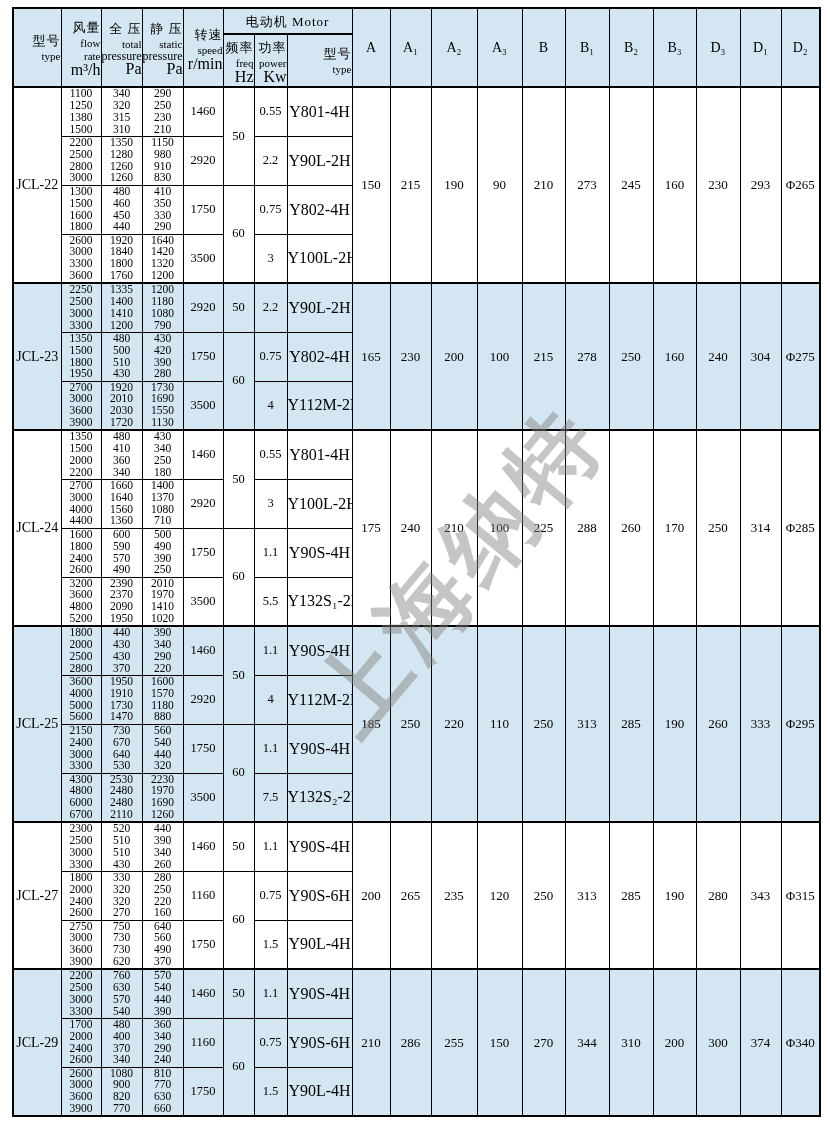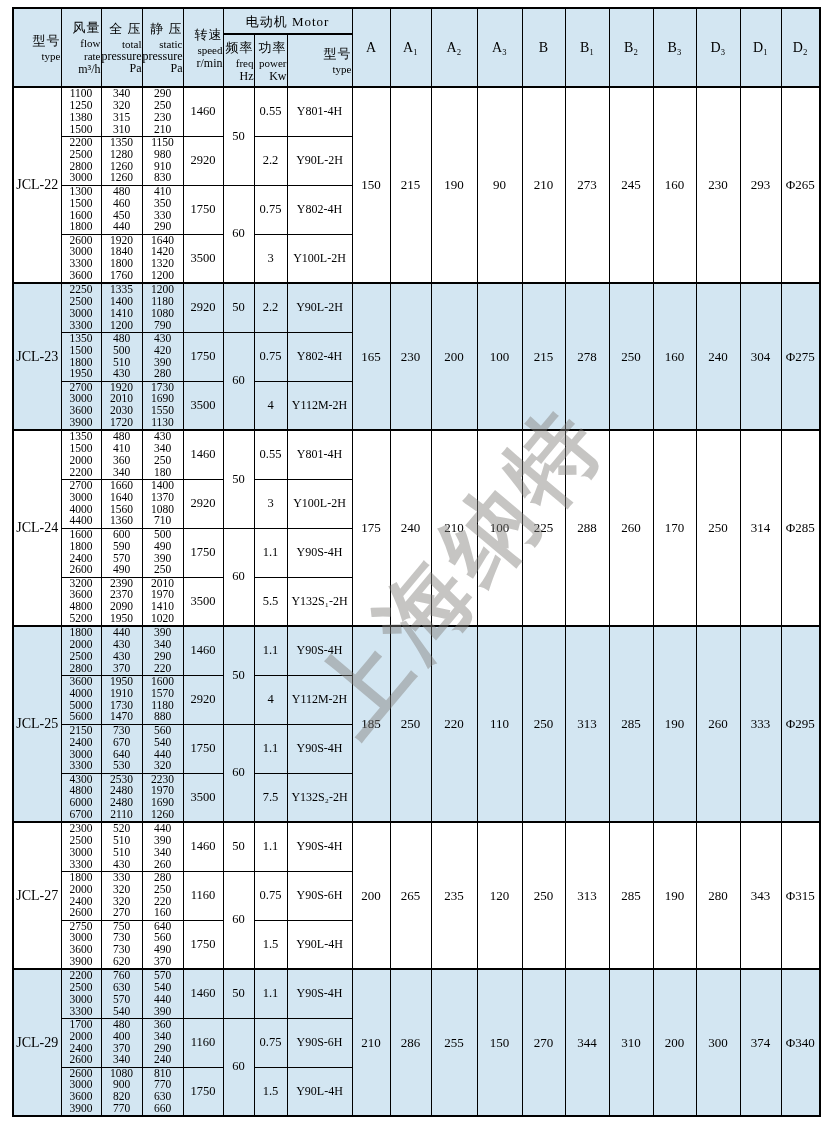--- a/index.html
+++ b/index.html
@@ -20,27 +20,27 @@
   tbody tr { height: 49px; }
   tbody tr.block-start td { border-top-width: 2px; }
   thead tr.h2 th, thead tr.h1 th { border-bottom-width: 2px; }
   tr.shaded td { background: var(--shade); }
 
   .hstack { display: flex; flex-direction: column; justify-content: center; align-items: flex-end; height: 100%; }
   .hstack.tall { justify-content: space-around; padding: 4px 0; }
   .zh { font-size: 13px; letter-spacing: 1px; white-space: nowrap; }
   .en { font-size: 11px; line-height: 13px; white-space: nowrap; }
   .small { font-size: 12px; line-height: 11px; white-space: nowrap; }
-  .unit { font-size: 12px; line-height: 13px; white-space: nowrap; }
+  .unit { font-size: 16px; line-height: 13px; white-space: nowrap; }
   .dimhead { font-size: 14px; }
 
   td.vals { font-size: 11.5px; line-height: 1; }
   td.vals .vline { font-size: 11.5px; line-height: 11.8px; }
   td.num { font-size: 12.5px; }
-  td.motor { font-size: 12px; white-space: nowrap; }
+  td.motor { font-size: 16px; white-space: nowrap; }
   td.model { font-size: 14px; white-space: nowrap; font-family: Liberation Serif, serif; }
   td.dim { font-size: 13px; white-space: nowrap; }
 
   .watermark { position: absolute; left: 230px; top: 400px; width: 460px; height: 340px;
     display: flex; align-items: center; justify-content: center;
     transform: rotate(-50deg); font-size: 90px; font-weight: bold;
     color: rgba(128, 126, 122, 0.45); letter-spacing: 8px; white-space: nowrap;
     pointer-events: none; z-index: 5; }
 </style>
 </head>

